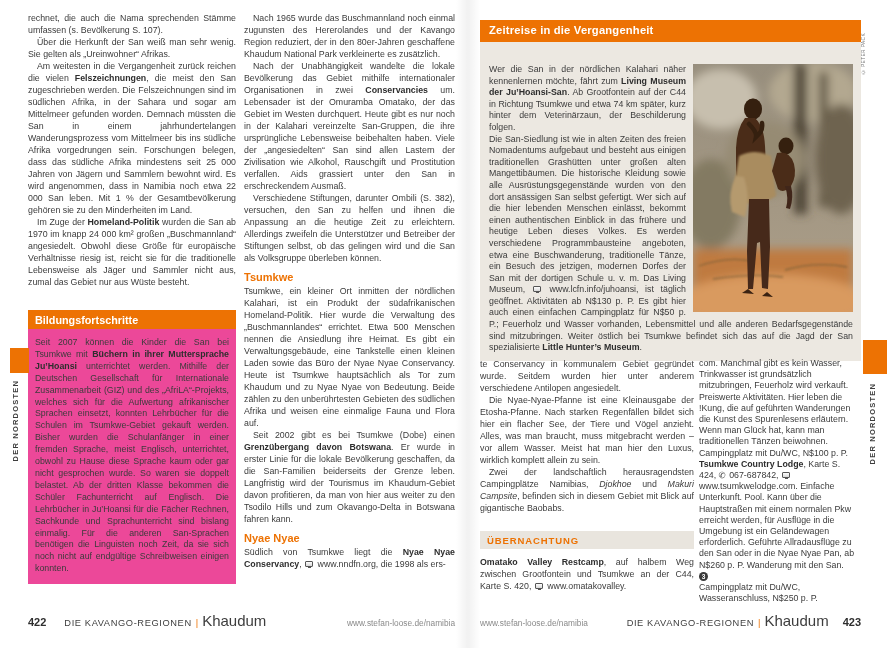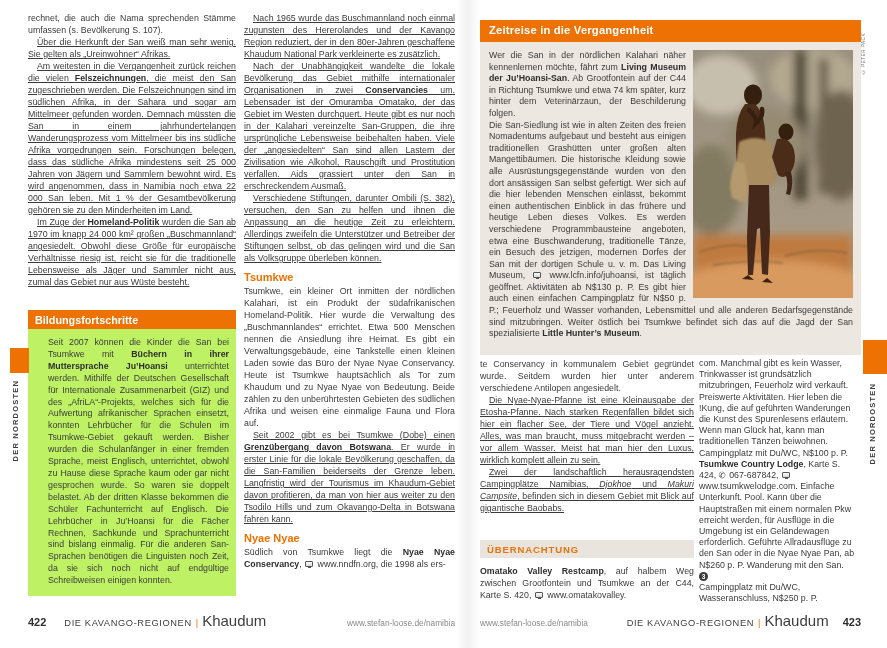--- a/index.html
+++ b/index.html
@@ -4,53 +4,53 @@
 <style>
   * { margin:0; padding:0; box-sizing:border-box; }
   body { width:887px; height:648px; background:#ffffff;
          font-family:"Liberation Sans", sans-serif; color:#3b3b3b; }
   .spread { position:relative; width:887px; height:648px; background:#fff; overflow:hidden; }
   .gutter { position:absolute; left:456px; top:0; width:24px; height:648px;
             background:linear-gradient(90deg, rgba(0,0,0,0) 0%, rgba(0,0,0,0.05) 45%, rgba(0,0,0,0.05) 55%, rgba(0,0,0,0) 100%); }
 
   
   .para { font-size:8.8px; line-height:12px; text-align:justify; color:#3b3b3b; }
-  .para.ind { text-indent:9px;text-decoration:underline; }
+  .para.ind { text-indent:9px; }
   .col-ragged .para { text-align:left; line-height:11.2px; }
   b { color:#2e2e2e; }
 
   .subhead { color:#ed7203; font-size:11px; font-weight:bold; margin:7px 0 2px 0; }
 
   
   .lcol1 { position:absolute; left:28px; top:12px; width:208px; }
   .lcol2 { position:absolute; left:244px; top:12px; width:211px; }
 
   
   .infobox { margin-top:22px; }
   .infobox-header { background:#ed7203; color:#fff; font-weight:bold; font-size:10.8px;
                     padding:4px 7px 3px 7px; }
-  .infobox-body { background:#bef264; padding:8px 7px 9px 20px; }
+  .infobox-body { background:#ec4899; padding:8px 7px 9px 7px; }
   .infobox-body .para { line-height:11.9px; }
 
   
   .rbox { position:absolute; left:480px; top:20px; width:381px; }
   .rbox-header { background:#ed7203; color:#fff; font-weight:bold; font-size:11.2px;
                  padding:4px 9px 6px 9px; letter-spacing:0.2px; }
-  .rbox-body { background:#ece8e1; min-height:313px; padding:8px 8px 7px 9px; overflow:hidden; }
+  .rbox-body { background:#ece8e1; min-height:313px; padding:22px 8px 7px 9px; overflow:hidden; }
   .rbox-body .para { line-height:11.6px; }
   .photo { float:right; width:160px; height:248px; margin:0 0 5px 7px; background:#9a9181; }
   .photo svg { display:block; }
   .photo-credit { position:absolute; left:861px; top:33px; font-size:4.8px; color:#777;
                   writing-mode:vertical-rl; transform:rotate(180deg); letter-spacing:0.4px; }
 
   
   .rcol1 { position:absolute; left:480px; top:358px; width:214px; }
   .rcol2 { position:absolute; left:699px; top:358px; width:156px; }
   .lodging-bar { background:#e9e5de; color:#ed7203; font-weight:bold; font-size:9.5px;
-                 letter-spacing:0.9px; padding:4px 7px 3px 7px; margin:26px 0 7px 0; }
+                 letter-spacing:0.9px; padding:4px 7px 3px 7px; margin:17px 0 7px 0; }
 
   
   .mon { display:inline-block; width:8px; height:6px; border:1px solid #555; border-radius:1px;
          background:linear-gradient(#fdfdfd,#d8d8d8); margin:0 2px 0 1px; position:relative; vertical-align:0; }
   .mon::after { content:""; position:absolute; left:2px; bottom:-2px; width:3px; height:1px; background:#555; }
   .tel { font-size:8.5px; color:#3b3b3b; margin-right:1px; }
   .b3 { display:inline-block; width:9px; height:9px; border-radius:50%; background:#3a3a3a;
         color:#fff; font-size:6.5px; line-height:9px; text-align:center; font-weight:bold; }
 
   

